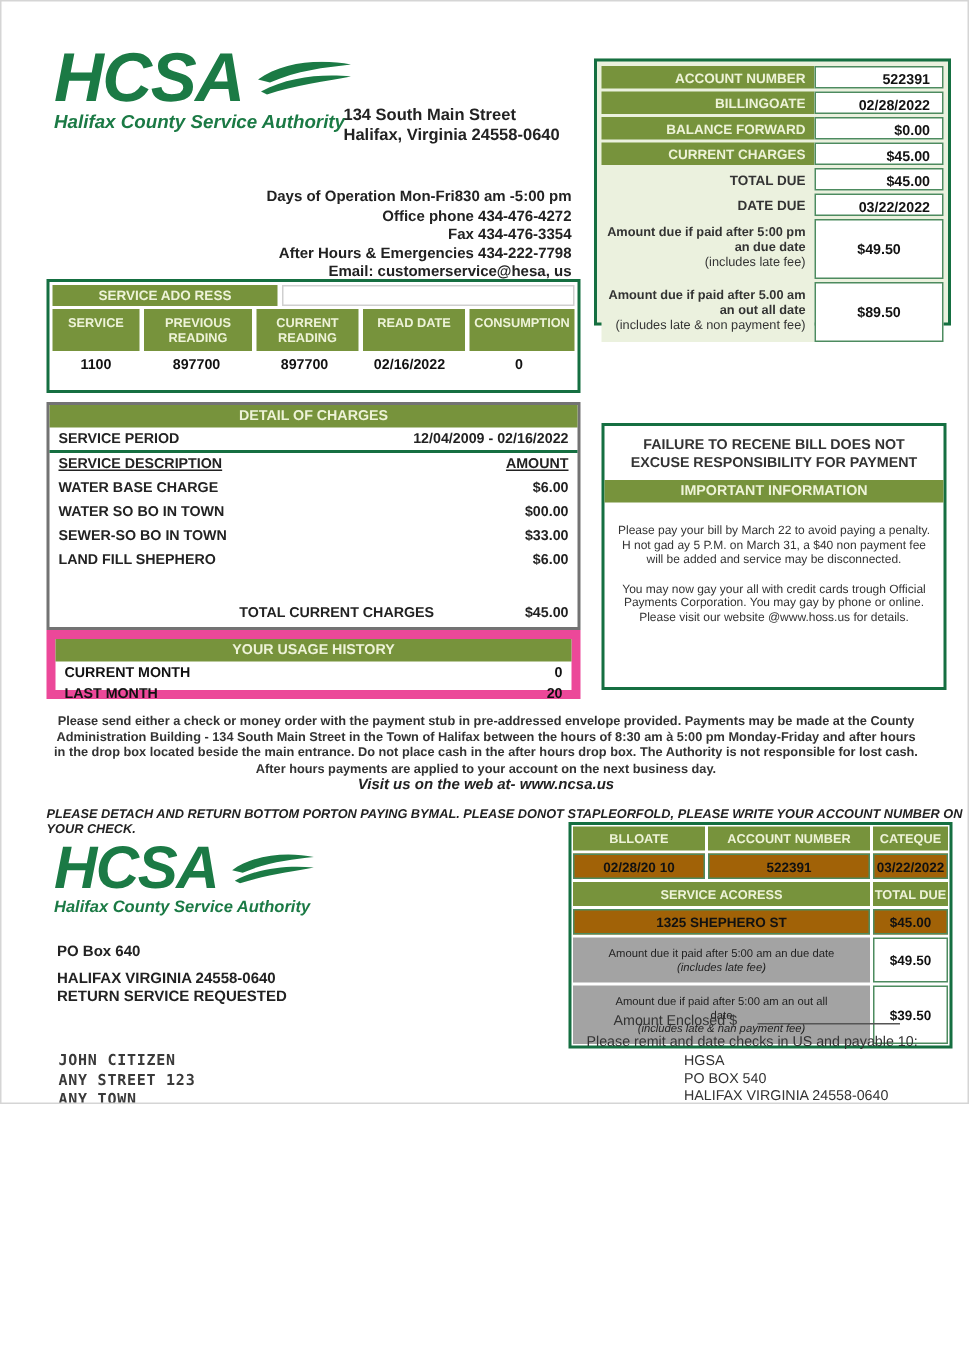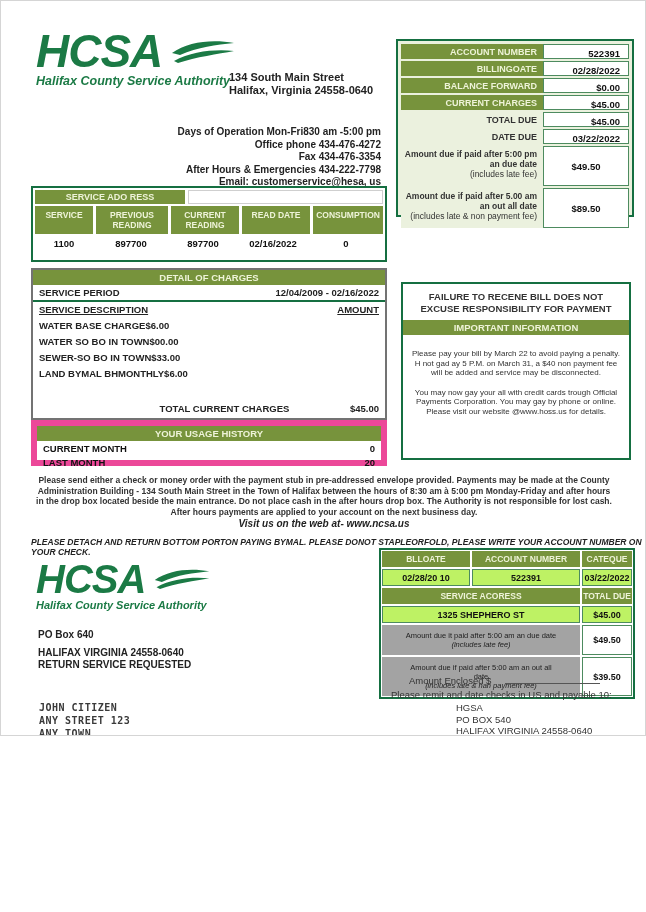--- a/index.html
+++ b/index.html
@@ -56,21 +56,21 @@
 
   
   .charges { position:absolute; left:30px; top:267px; width:356px; height:152px;
              border:2px solid #737373; background:#fff; display:flex; flex-direction:column; }
   .charges .band { font-size:9.5px; }
   .period { display:flex; justify-content:space-between; border-bottom:2px solid #156f41;
             font-size:9.5px; font-weight:bold; padding:2px 6px;gap:16px; }
   .chead { display:flex; justify-content:space-between; font-size:9.5px; font-weight:bold;
            padding:2px 6px; }
   .chead span { text-decoration:underline; }
-  .citem { display:flex; justify-content:flex-start; font-size:9.5px; font-weight:600;
+  .citem { display:flex; justify-content:space-between; font-size:9.5px; font-weight:600;
            padding:2.5px 6px; color:#222; }
   .ctotal { margin-top:auto; display:flex; font-size:9.5px; font-weight:600; padding:3px 6px 4px; }
   .ctotal .t { flex:1; text-align:center; padding-left:60px; }
 
   
   .usage { position:absolute; left:30px; top:419px; width:356px; height:46px;
            border:6px solid #ec4899; background:#fff; }
   .usage .band { font-size:9.5px; }
   .urow { display:flex; justify-content:space-between; font-size:9.5px; font-weight:600;
           padding:1.5px 6px; color:#111; }
@@ -91,21 +91,21 @@
               font-size:10px; font-weight:bold; font-style:italic; color:#222; }
   .detach { position:absolute; left:30px; top:536px; font-size:8.5px; font-weight:bold;
             font-style:italic; color:#222; }
 
   
   .remit { position:absolute; left:378px; top:547px; width:256px;
            border:2px solid #156f41; background:#fff; padding:1px; }
   .rgrid { display:grid; grid-template-columns:88px 108px 1fr; gap:2px; }
   .rcell { font-size:8.5px; text-align:center; }
   .rhead { background:#77933c; color:#eef3d8; font-weight:bold; padding:3px 0; }
-  .rval { background:#bef264; border:1px solid #4d8b5f; font-weight:bold; color:#111;
+  .rval { background:#a16207; border:1px solid #4d8b5f; font-weight:bold; color:#111;
           padding:2.5px 0; font-size:9px; }
   .rspan2 { grid-column:1 / span 2; }
   .rlate { background:#a3a3a3; color:#222; text-align:center; font-size:7.5px;
            line-height:9px; padding:6px 20px; }
   .rlate .note { font-style:italic; }
   .rlateval { background:#fff; border:1px solid #4d8b5f; font-weight:bold; color:#111;
               display:flex; align-items:center; justify-content:center; font-size:9px; }
 
   
   .return-lines { position:absolute; left:37px; top:628px; font-size:10px; font-weight:bold;
@@ -246,21 +246,21 @@
     </div>
     <div class="citem">
       <span>WATER SO BO IN TOWN</span>
       <span>$00.00</span>
     </div>
     <div class="citem">
       <span>SEWER-SO BO IN TOWN</span>
       <span>$33.00</span>
     </div>
     <div class="citem">
-      <span>LAND BYMAL BHMONTHLY</span>
+      <span>LAND FILL SHEPHERO</span>
       <span>$6.00</span>
     </div>
     <div class="ctotal">
       <span class="t">TOTAL CURRENT CHARGES</span>
       <span>$45.00</span>
     </div>
   </div>
 
   <div class="usage">
     <div class="band">YOUR USAGE HISTORY</div>

